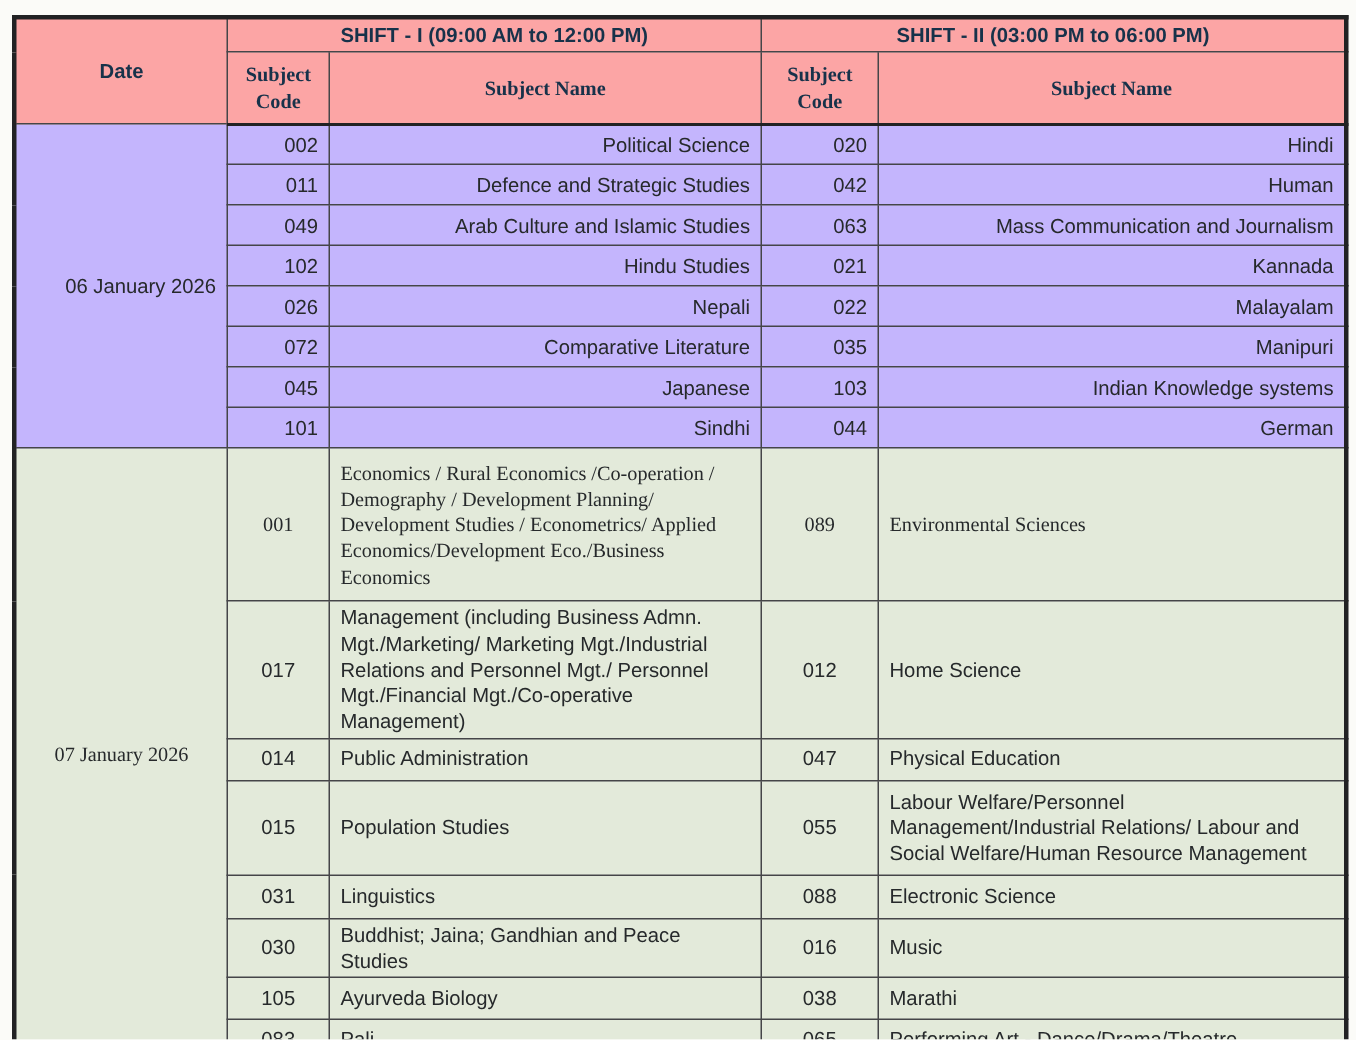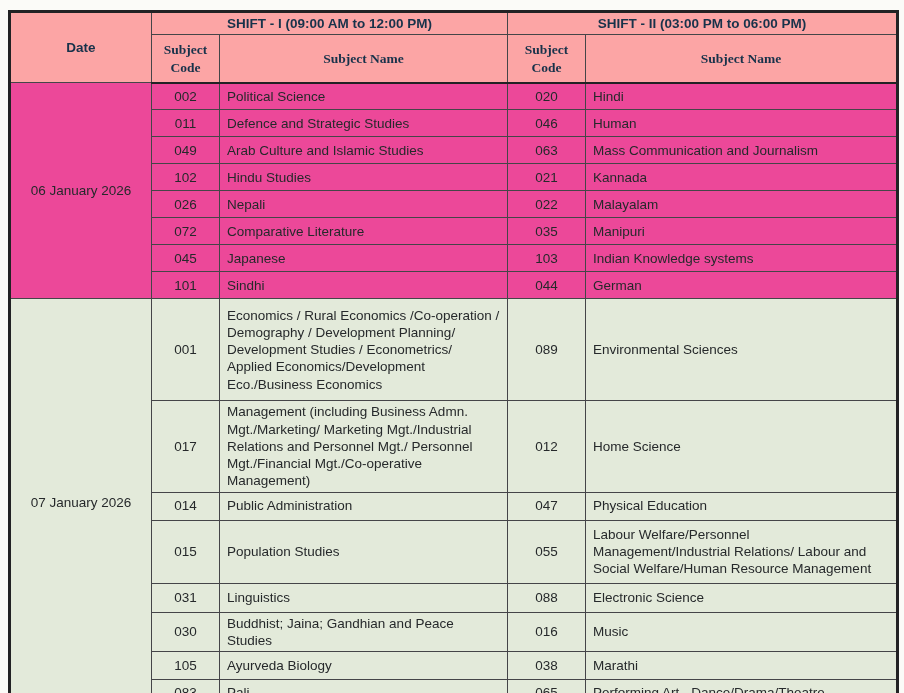--- a/index.html
+++ b/index.html
@@ -38,33 +38,33 @@
     background: #fca5a5;
     color: #17324a;
     font-weight: bold;
     text-align: center;
   }
   tr.hdr1 { height: 22px; }
   tr.hdr2 { height: 48px; font-family: Liberation Serif, serif; }
   tr.hdr2 th { border-bottom: 2px solid #222224; }
   th.date-head { border-bottom: 2px solid #222224; font-size: 14px; }
   
-  tr.pink td { background: #ec4899; }
+  tr.pink td { background: #c4b5fd; text-align: right; }
   tr.green td { background: #e3eada; }
   
   tr.r27 { height: 27px; }
   tr.r102 { height: 102px; }
   tr.r88 { height: 88px; }
   tr.r28 { height: 28px; margin-top: 12px; }
   tr.r63 { height: 63px; }
   tr.r29 { height: 29px; }
   
   td.code { text-align: center; }
   td.date-cell { text-align: center; font-size: 14.5px; }
-  td.sec-start, th.sec-start { border-top: 2px solid #222224; }
+  td.sec-start, th.sec-start { border-top: 2px solid #222224; font-family: Liberation Serif, serif; }
   td.name {}
 </style>
 </head>
 <body>
 
 <div class="page">
   <table class="schedule">
     <colgroup>
       <col style="width:142px">
       <col style="width:68px">
@@ -89,21 +89,21 @@
     <tr class="pink r27">
       <td rowspan="8" class="date-cell">06 January 2026</td>
       <td class="code">002</td>
       <td class="name">Political Science</td>
       <td class="code">020</td>
       <td class="name">Hindi</td>
     </tr>
     <tr class="pink r27">
       <td class="code">011</td>
       <td class="name">Defence and Strategic Studies</td>
-      <td class="code">046</td>
+      <td class="code">042</td>
       <td class="name">Human</td>
     </tr>
     <tr class="pink r27">
       <td class="code">049</td>
       <td class="name">Arab Culture and Islamic Studies</td>
       <td class="code">063</td>
       <td class="name">Mass Communication and Journalism</td>
     </tr>
     <tr class="pink r27">
       <td class="code">102</td>

